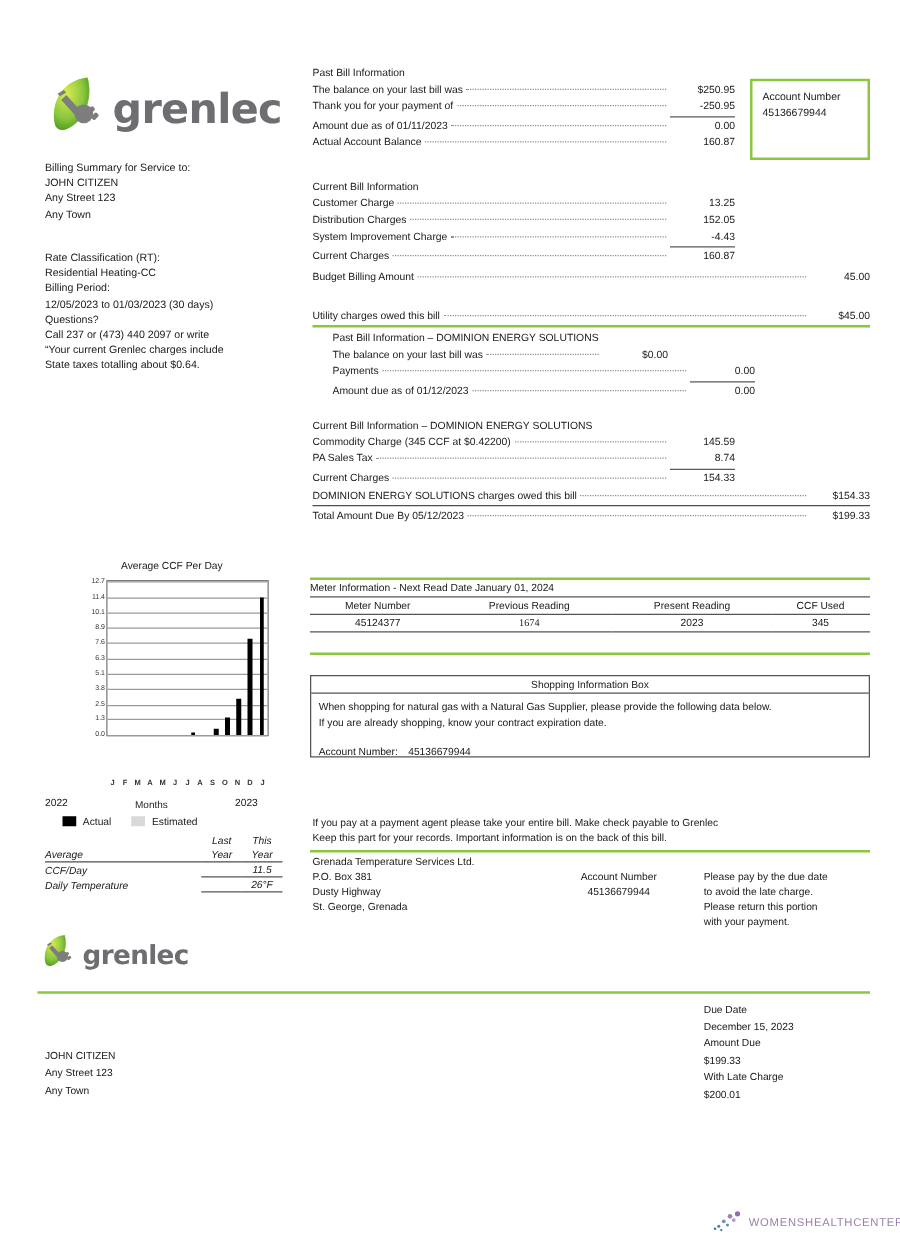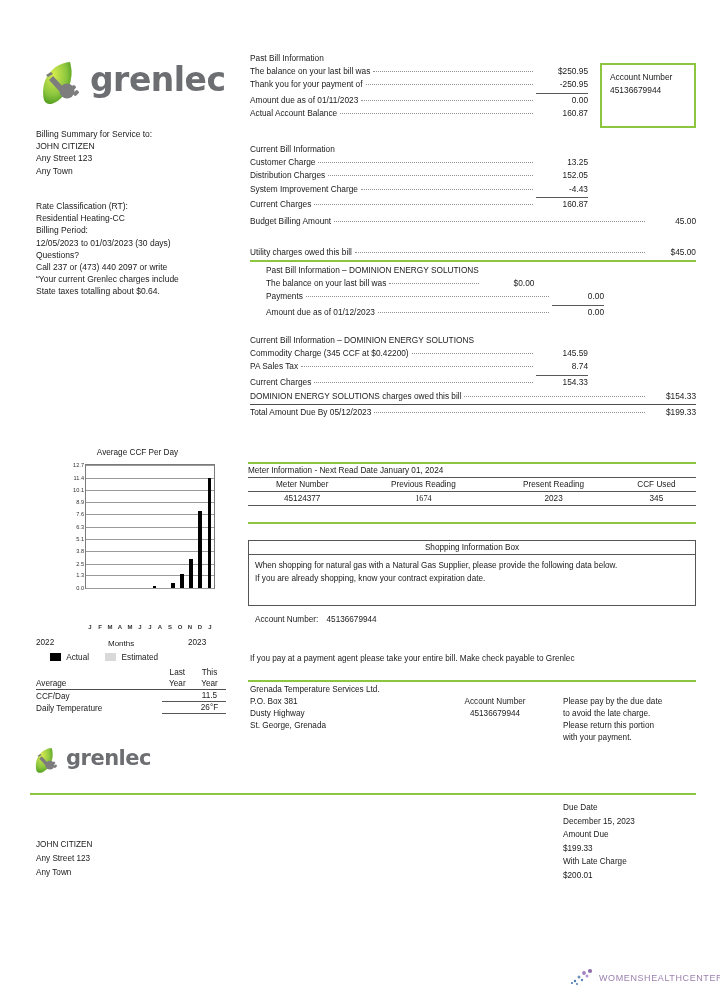--- a/index.html
+++ b/index.html
@@ -11,21 +11,21 @@
     overflow:hidden;
     position:relative;
   }
   .page{position:relative;width:720px;height:1000px;}
 
   
   .abs{position:absolute;}
   .grn-rule{background:#8cc63f;height:2px;width:100%;}
 
   
-  .logo{display:flex;gap:6px;}
+  .logo{display:flex;align-items:center;gap:6px;}
   .logo-mark{position:relative;flex:0 0 auto;}
   .logo-word{
     font-family:"DejaVu Sans", sans-serif;
     font-weight:bold;color:#6d6e71;letter-spacing:-0.5px;
   }
 
   
   .lbl{font-size:8.5px;line-height:12.2px;color:#1a1a1a;}
 
   
@@ -72,21 +72,21 @@
   .bar{position:absolute;bottom:0;background:#000;}
   .xticks{position:absolute;display:flex;}
   .xticks span{
     flex:1 1 0;text-align:center;
     font-size:6px;color:#333;font-weight:bold;
   }
   .legend-sw{display:inline-block;width:11px;height:8px;vertical-align:-1px;}
 
   
   .avg-tbl{font-size:8.2px;border-collapse:collapse;width:100%;}
-  .avg-tbl td{padding:1px 0;vertical-align:bottom;}
+  .avg-tbl td{padding:1px 0;vertical-align:bottom;font-style:italic;}
   .avg-tbl .c{text-align:center;}
   .avg-tbl .hdr td{font-size:8.2px;}
   .ul-cell{border-bottom:1.2px solid #555;}
   .ul-thick{border-bottom:1.6px solid #4d4d4d;}
 
   .meter-tbl{width:100%;border-collapse:collapse;font-size:8.2px;}
   .meter-tbl th{font-weight:normal;padding:2px 0;text-align:center;}
   .meter-tbl td{padding:2px 0;text-align:center;}
 
   
@@ -389,29 +389,30 @@
     </tbody>
       </table>
   </div>
   <div class="abs grn-rule" style="left:248px;top:522px;width:448px;"></div>
 
   <div class="abs shop-box" style="left:248px;top:540px;width:448px;height:66px;">
     <div class="shop-head">Shopping Information Box</div>
     <div class="shop-body">
       <div>When shopping for natural gas with a Natural Gas Supplier, please provide the following data below.</div>
       <div>If you are already shopping, know your contract expiration date.</div>
-      <div style="margin-top:28px;">
+      <div style="margin-top:10px;">
         <span>Account Number:</span>
         <span style="margin-left:6px;">45136679944</span>
       </div>
     </div>
   </div>
 
   <div class="abs stub-txt" style="left:250px;top:653px;width:446px;">
     <div>If you pay at a payment agent please take your entire bill. Make check payable to Grenlec</div>
+    <div>Keep this part for your records. Important information is on the back of this bill.</div>
   </div>
   <div class="abs grn-rule" style="left:248px;top:680px;width:448px;"></div>
 
   <div class="abs stub-txt" style="left:250px;top:684px;width:180px;">
     <div>Grenada Temperature Services Ltd.</div>
     <div>P.O. Box 381</div>
     <div>Dusty Highway</div>
     <div>St. George, Grenada</div>
   </div>
   <div class="abs stub-txt" style="left:435px;top:696px;width:120px;text-align:center;">

